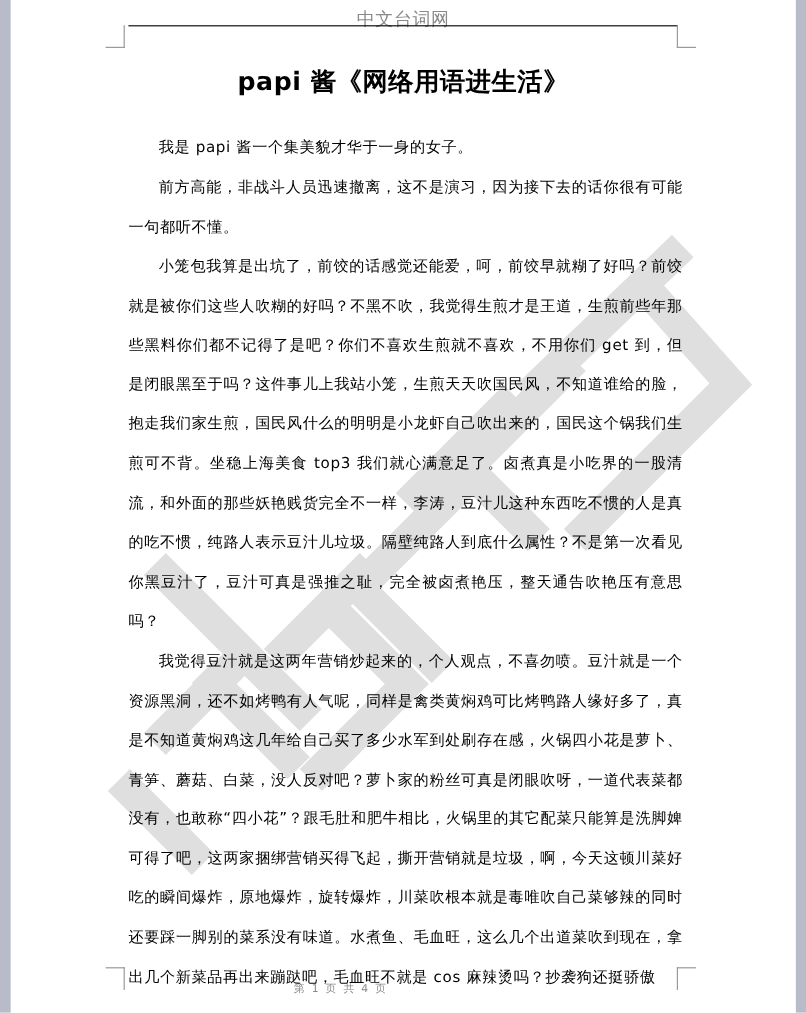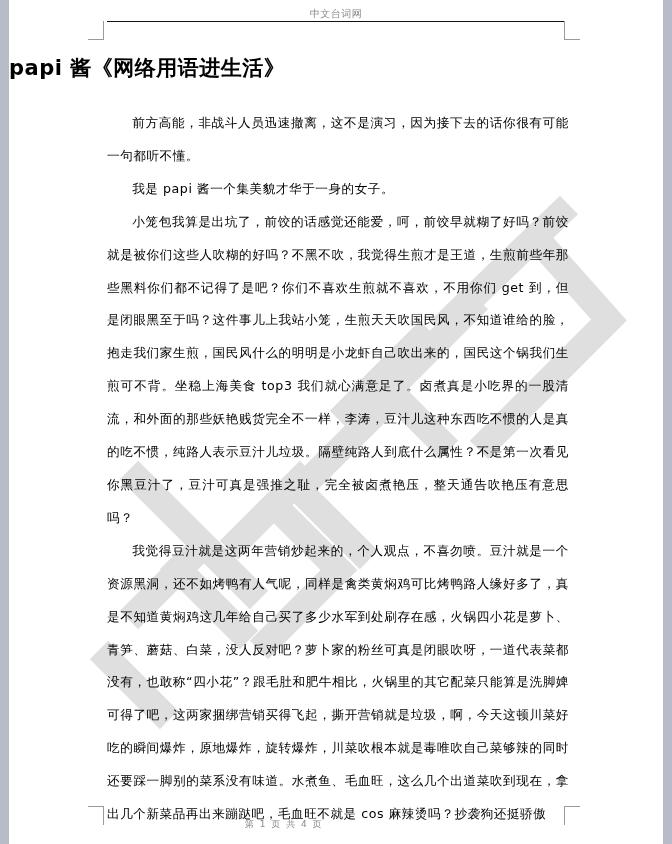--- a/index.html
+++ b/index.html
@@ -3,28 +3,28 @@
 <meta charset="utf-8">
 <style>
   html, body { margin:0; padding:0; }
   body { width:672px; height:844px; background:#ffffff; position:relative; overflow:hidden;
          font-family: "DejaVu Sans", sans-serif; }
   .side-bar { position:absolute; top:0; width:9px; height:844px; background:#b8bcc8; }
   .side-bar.left { left:0; }
   .side-bar.right { right:0; }
   .page { position:absolute; left:9px; top:0; width:654px; height:844px; background:#ffffff; }
   .header-text { position:absolute; top:7px; left:0; width:654px; text-align:center;
-                 font-size:10px; color:#8a8a8a; letter-spacing:0.5px; }
+                 font-size:15px; color:#8a8a8a; letter-spacing:0.5px; }
   .header-line { position:absolute; top:21px; left:98px; width:458px; height:1px; background:#111; }
   .corner { position:absolute; width:15px; height:18px; }
   .corner.tl { left:79px; top:21px; border-right:1px solid #9a9a9a; border-bottom:1px solid #9a9a9a; }
   .corner.tr { left:555px; top:21px; border-left:1px solid #9a9a9a; border-bottom:1px solid #9a9a9a; }
   .corner.bl { left:79px; top:806px; border-right:1px solid #9a9a9a; border-top:1px solid #9a9a9a; }
   .corner.br { left:555px; top:806px; border-left:1px solid #9a9a9a; border-top:1px solid #9a9a9a; }
-  .title { position:absolute; top:54px; left:0; width:654px; text-align:left;
+  .title { position:absolute; top:54px; left:0; width:654px; text-align:center;
            font-size:21px; font-weight:bold; color:#000; letter-spacing:0.5px; }
   .body-text { position:absolute; top:107px; left:98px; width:462px;
                font-size:12.6px; line-height:32.9px; color:#000; letter-spacing:0.55px;
                text-align:justify; }
   .body-text p { margin:0; text-indent:2em; }
   .footer-text { position:absolute; top:818px; left:0; width:550px; text-align:center;
                  font-size:9px; color:#8a8a8a; letter-spacing:1.5px; }
   .watermark { position:absolute; left:0; top:0; width:654px; height:844px; pointer-events:none; }
 </style>
 </head>
@@ -53,22 +53,22 @@
   </svg>
 
   <div class="header-text">中文台词网</div>
   <div class="header-line"></div>
   <div class="corner tl"></div>
   <div class="corner tr"></div>
 
   <div class="title">papi 酱《网络用语进生活》</div>
 
   <div class="body-text">
+    <p>我是 papi 酱一个集美貌才华于一身的女子。</p>
     <p>前方高能，非战斗人员迅速撤离，这不是演习，因为接下去的话你很有可能一句都听不懂。</p>
-    <p>我是 papi 酱一个集美貌才华于一身的女子。</p>
     <p>小笼包我算是出坑了，前饺的话感觉还能爱，呵，前饺早就糊了好吗？前饺就是被你们这些人吹糊的好吗？不黑不吹，我觉得生煎才是王道，生煎前些年那些黑料你们都不记得了是吧？你们不喜欢生煎就不喜欢，不用你们 get 到，但是闭眼黑至于吗？这件事儿上我站小笼，生煎天天吹国民风，不知道谁给的脸，抱走我们家生煎，国民风什么的明明是小龙虾自己吹出来的，国民这个锅我们生煎可不背。坐稳上海美食 top3 我们就心满意足了。卤煮真是小吃界的一股清流，和外面的那些妖艳贱货完全不一样，李涛，豆汁儿这种东西吃不惯的人是真的吃不惯，纯路人表示豆汁儿垃圾。隔壁纯路人到底什么属性？不是第一次看见你黑豆汁了，豆汁可真是强推之耻，完全被卤煮艳压，整天通告吹艳压有意思吗？</p>
     <p>我觉得豆汁就是这两年营销炒起来的，个人观点，不喜勿喷。豆汁就是一个资源黑洞，还不如烤鸭有人气呢，同样是禽类黄焖鸡可比烤鸭路人缘好多了，真是不知道黄焖鸡这几年给自己买了多少水军到处刷存在感，火锅四小花是萝卜、青笋、蘑菇、白菜，没人反对吧？萝卜家的粉丝可真是闭眼吹呀，一道代表菜都没有，也敢称“四小花”？跟毛肚和肥牛相比，火锅里的其它配菜只能算是洗脚婢可得了吧，这两家捆绑营销买得飞起，撕开营销就是垃圾，啊，今天这顿川菜好吃的瞬间爆炸，原地爆炸，旋转爆炸，川菜吹根本就是毒唯吹自己菜够辣的同时还要踩一脚别的菜系没有味道。水煮鱼、毛血旺，这么几个出道菜吹到现在，拿出几个新菜品再出来蹦跶吧，毛血旺不就是 cos 麻辣烫吗？抄袭狗还挺骄傲</p>
   </div>
 
   <div class="corner bl"></div>
   <div class="corner br"></div>
   <div class="footer-text">第 1 页 共 4 页</div>
 </div>
 
 </body></html>

